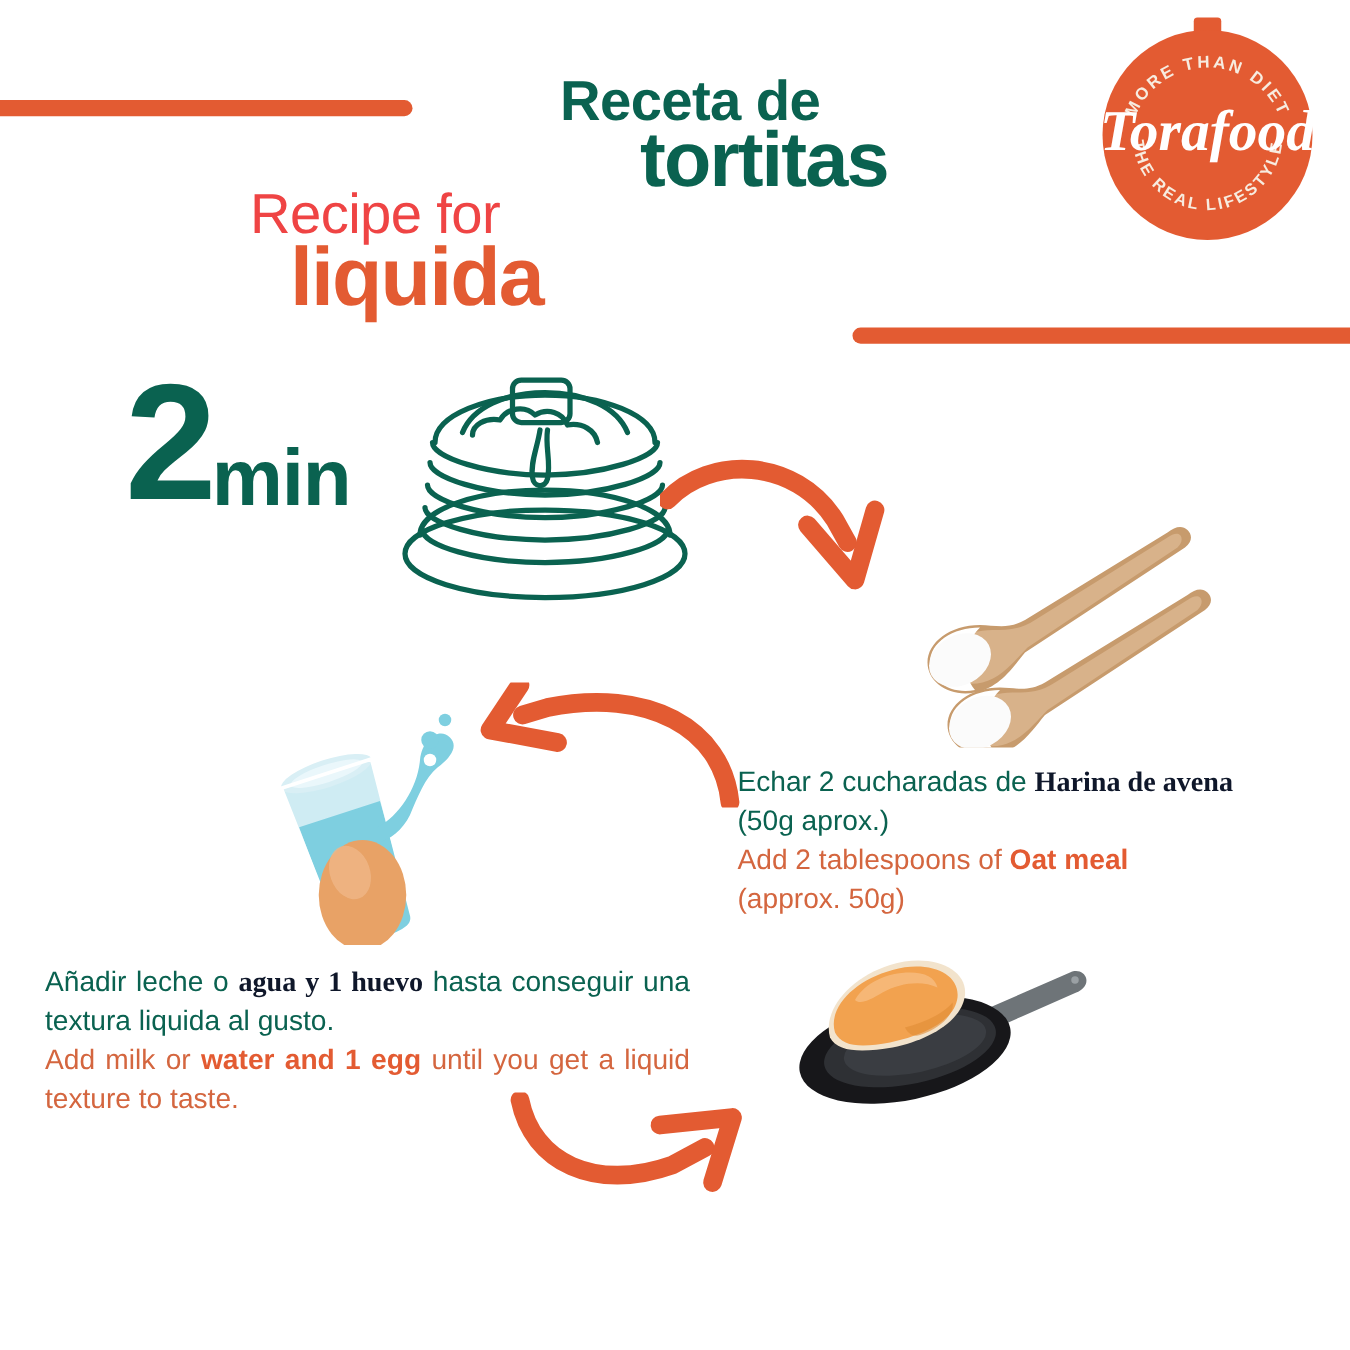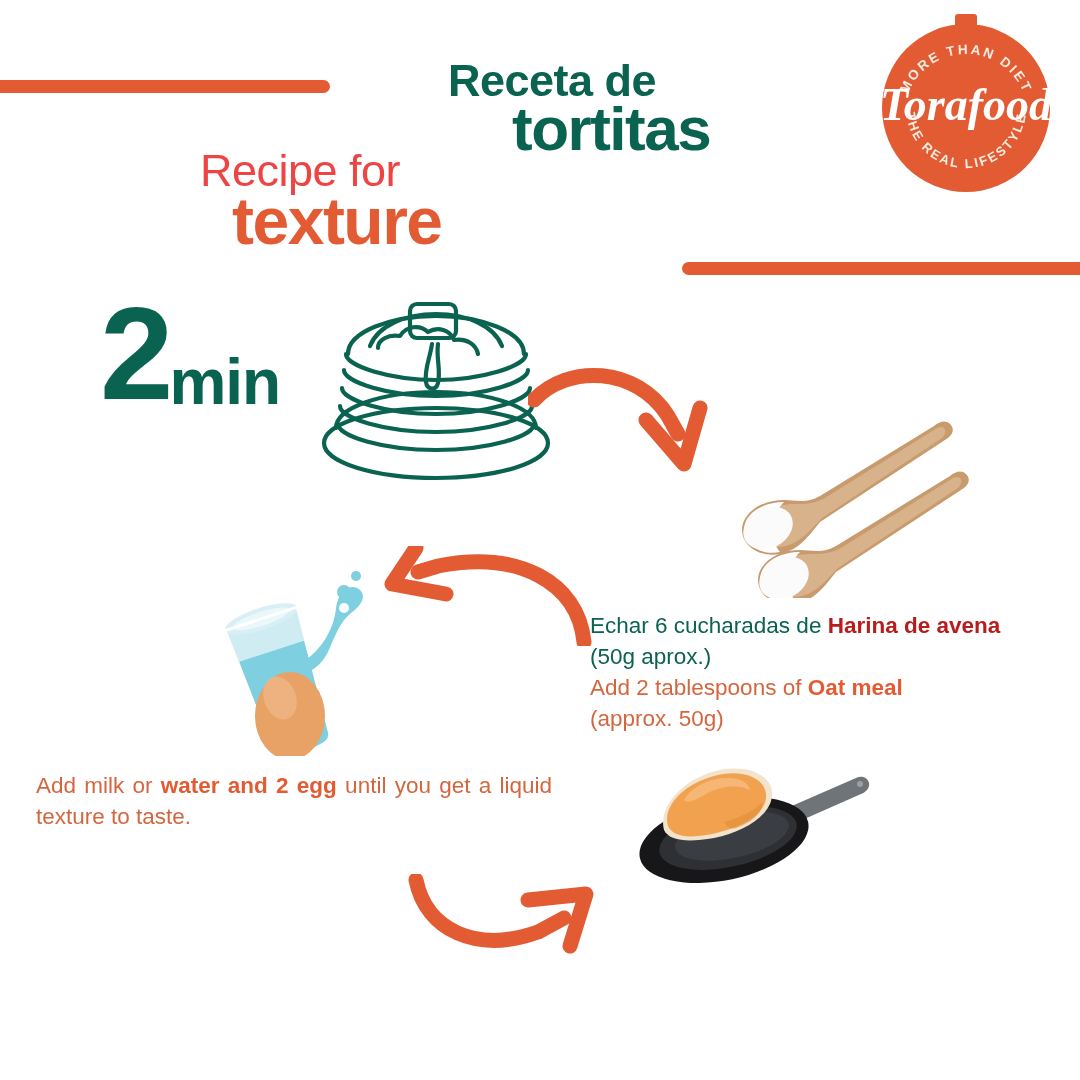--- a/index.html
+++ b/index.html
@@ -127,40 +127,40 @@
 
   
   .step { position: absolute; }
   .step p {
     margin: 0;
     font-size: 22.5px;
     line-height: 31px;
   }
   .es { color: #0a6250; }
   .en { color: #d4663f; }
-  .es b { color: #b91c1c; font-weight: bold; }
+  .es b { color: #0f172a; font-weight: bold; font-family: Liberation Serif, serif; }
   .en b { color: #e35b32; font-weight: bold; }
 
   .step-1 { left: 590px; top: 610px; width: 450px; }
   .step-2 { left: 36px; top: 770px; width: 516px; }
   .step-2 p { text-align: justify; }
   .step-3 { left: 638px; top: 896px; width: 424px; }
 </style>
 </head>
 <body>
 
 <div id="poster">
 
   <div class="bar bar-left"></div>
   <div class="bar bar-right"></div>
 
   <div class="head-es">Receta de</div>
   <div class="head-es-2">tortitas</div>
   <div class="head-en">Recipe for</div>
-  <div class="head-en-2">texture</div>
+  <div class="head-en-2">liquida</div>
 
   <div class="timer">
     <span class="timer-num">2</span>
     <span class="timer-unit">min</span>
   </div>
 
   <div class="logo">
     <svg viewBox="0 0 184 182" width="184" height="182">
       <path d="M84 2 h16 a3 3 0 0 1 3 3 v16 h-22 v-16 a3 3 0 0 1 3 -3 z" fill="#e35b32"></path>
       <circle cx="92" cy="96" r="84" fill="#e35b32"></circle>
@@ -278,31 +278,34 @@
 
   <div class="arrow arrow-3">
     <svg viewBox="0 0 208 92" width="208" height="92">
       <path d="M10 6 C20 56 70 80 132 58 L158 44" fill="none" stroke="#e35b32" stroke-width="15" stroke-linecap="round"></path>
       <path d="M122 26 L180 20 L164 72" fill="none" stroke="#e35b32" stroke-width="15" stroke-linecap="round" stroke-linejoin="round"></path>
     </svg>
   </div>
 
   <div class="step step-1">
     <p class="es">
-      <span>Echar 6 cucharadas de </span><b>Harina de avena</b><span></span><br>
+      <span>Echar 2 cucharadas de </span><b>Harina de avena</b><span></span><br>
       <span>(50g aprox.)</span>
     </p>
     <p class="en">
       <span>Add 2 tablespoons of </span><b>Oat meal</b><span></span><br>
       <span>(approx. 50g)</span>
     </p>
   </div>
 
   <div class="step step-2">
+    <p class="es">
+      <span>Añadir leche o </span><b>agua y 1 huevo</b><span> hasta conseguir una textura liquida al gusto.</span>
+    </p>
     <p class="en">
-      <span>Add milk or </span><b>water and 2 egg</b><span> until you get a liquid texture to taste.</span>
+      <span>Add milk or </span><b>water and 1 egg</b><span> until you get a liquid texture to taste.</span>
     </p>
   </div>
 
   <div class="step step-3">
   </div>
 
 </div>
 
 </body></html>

